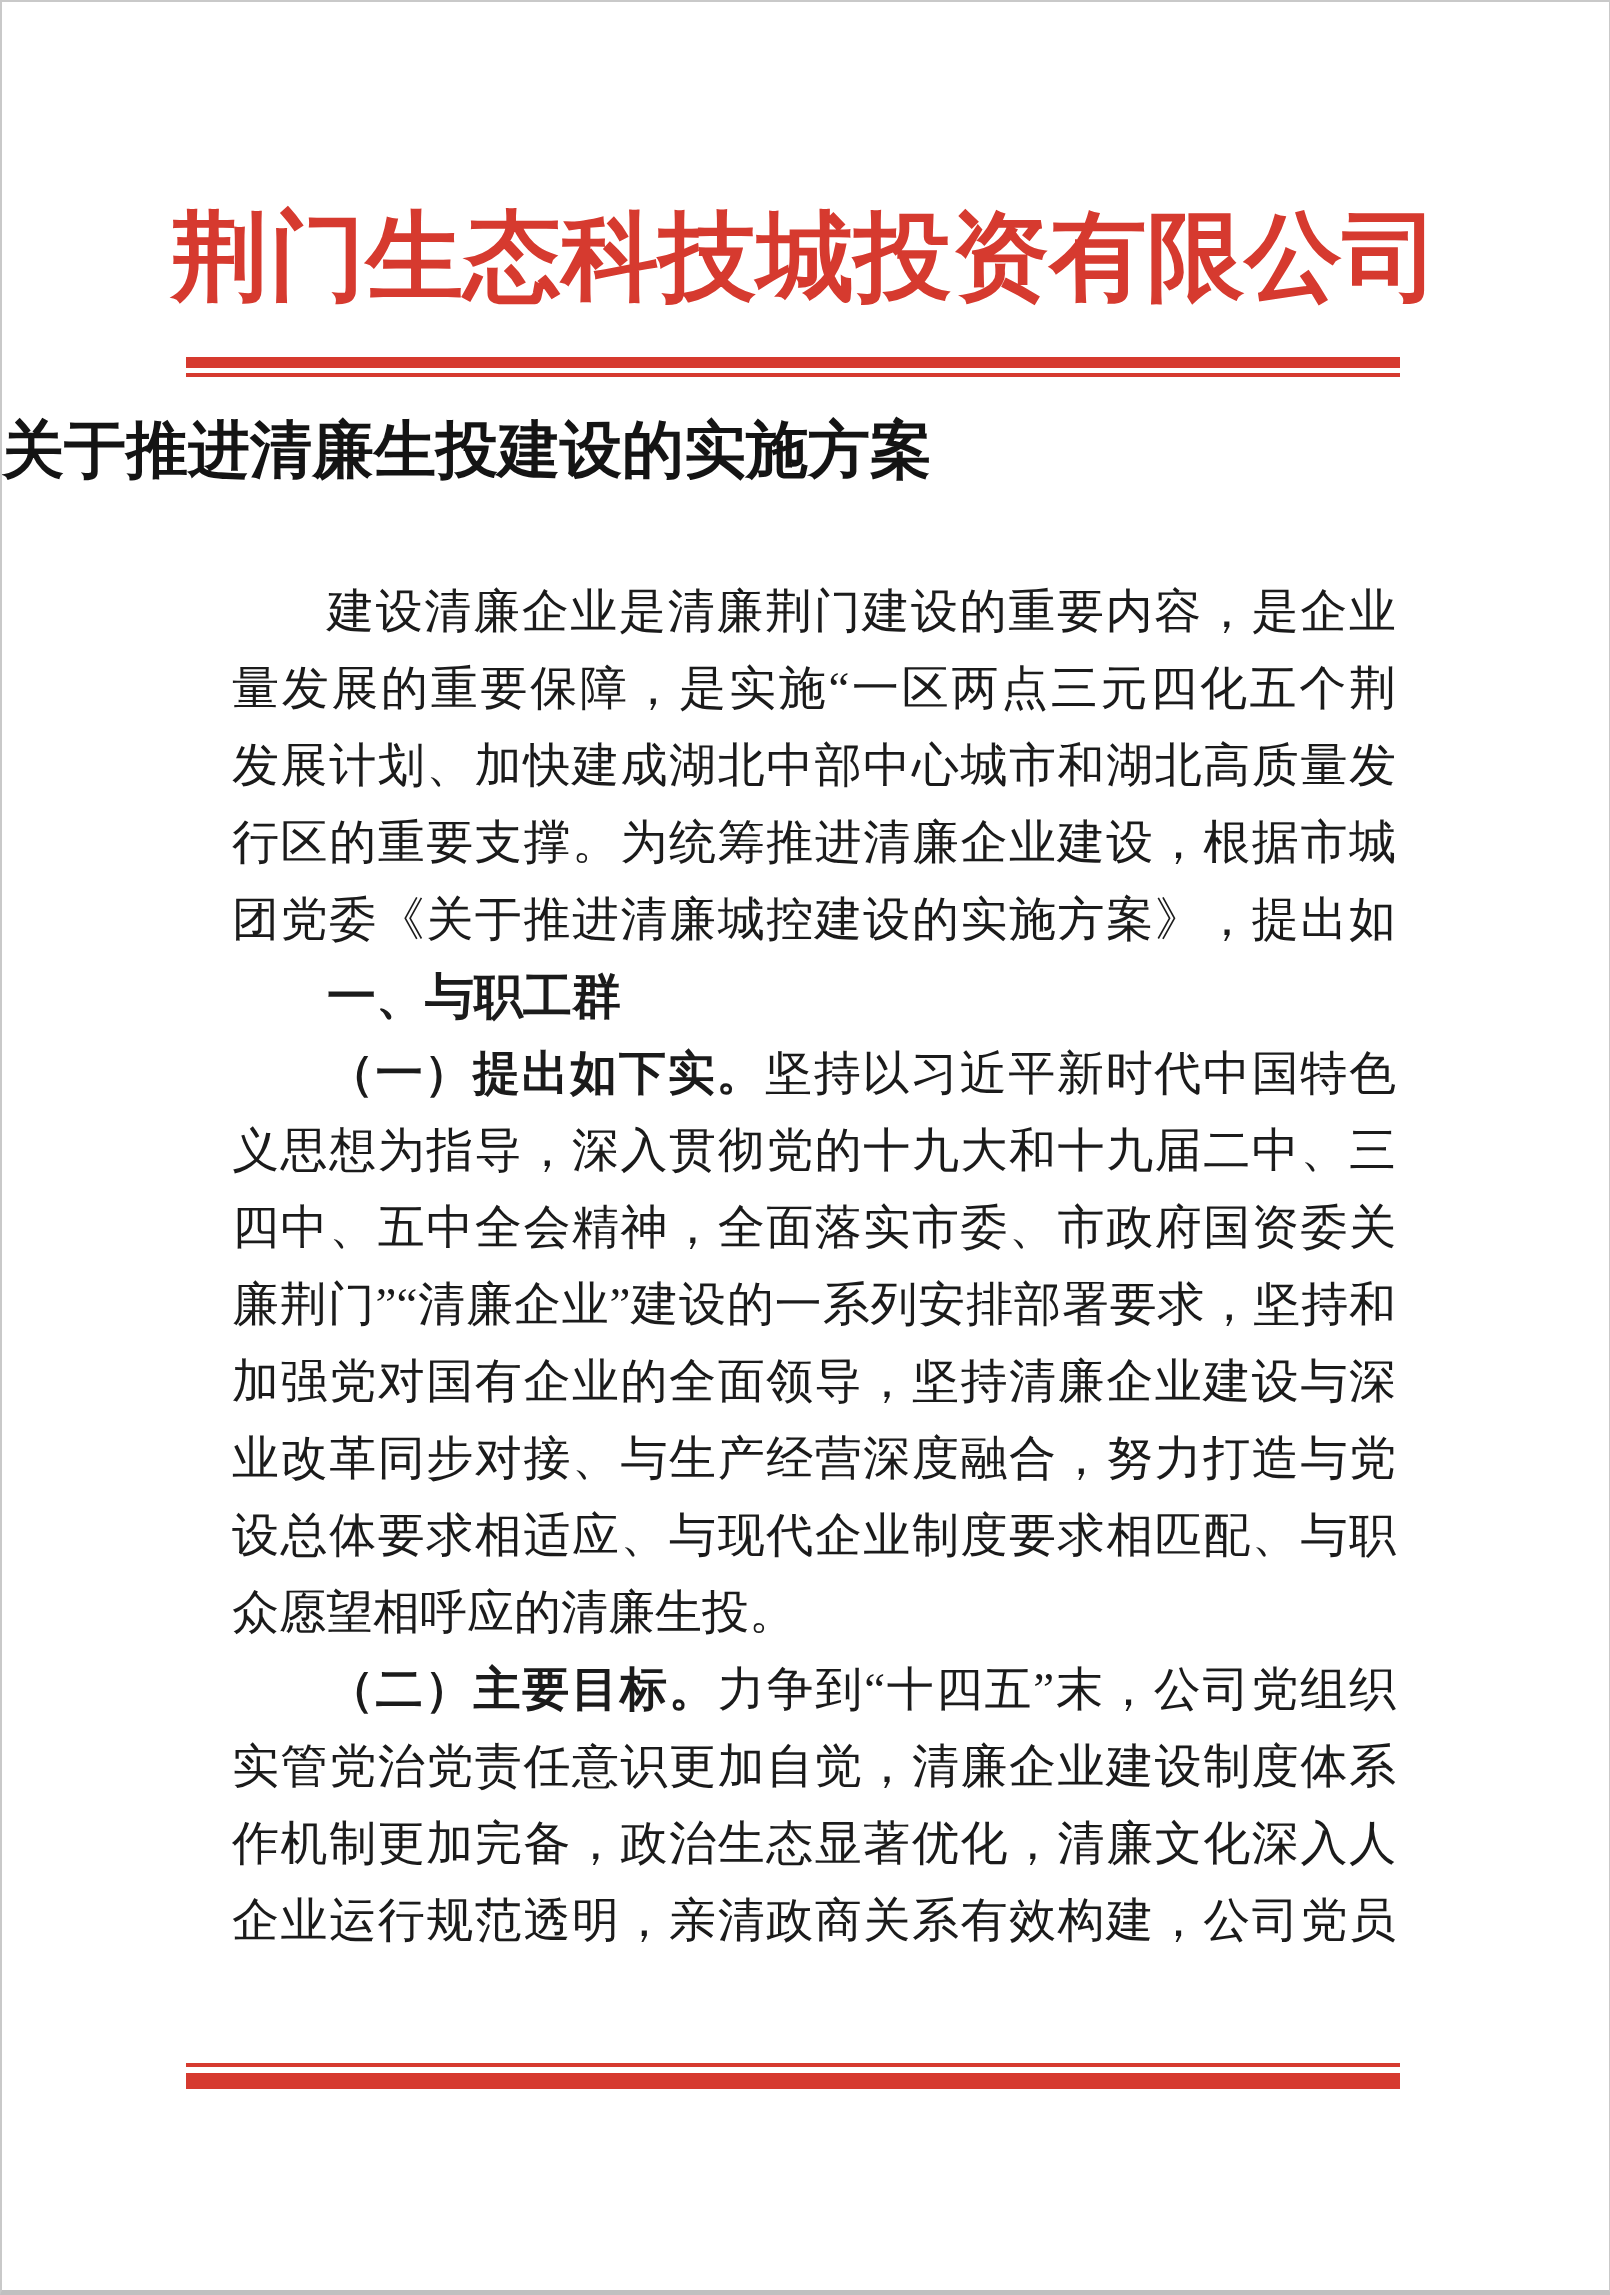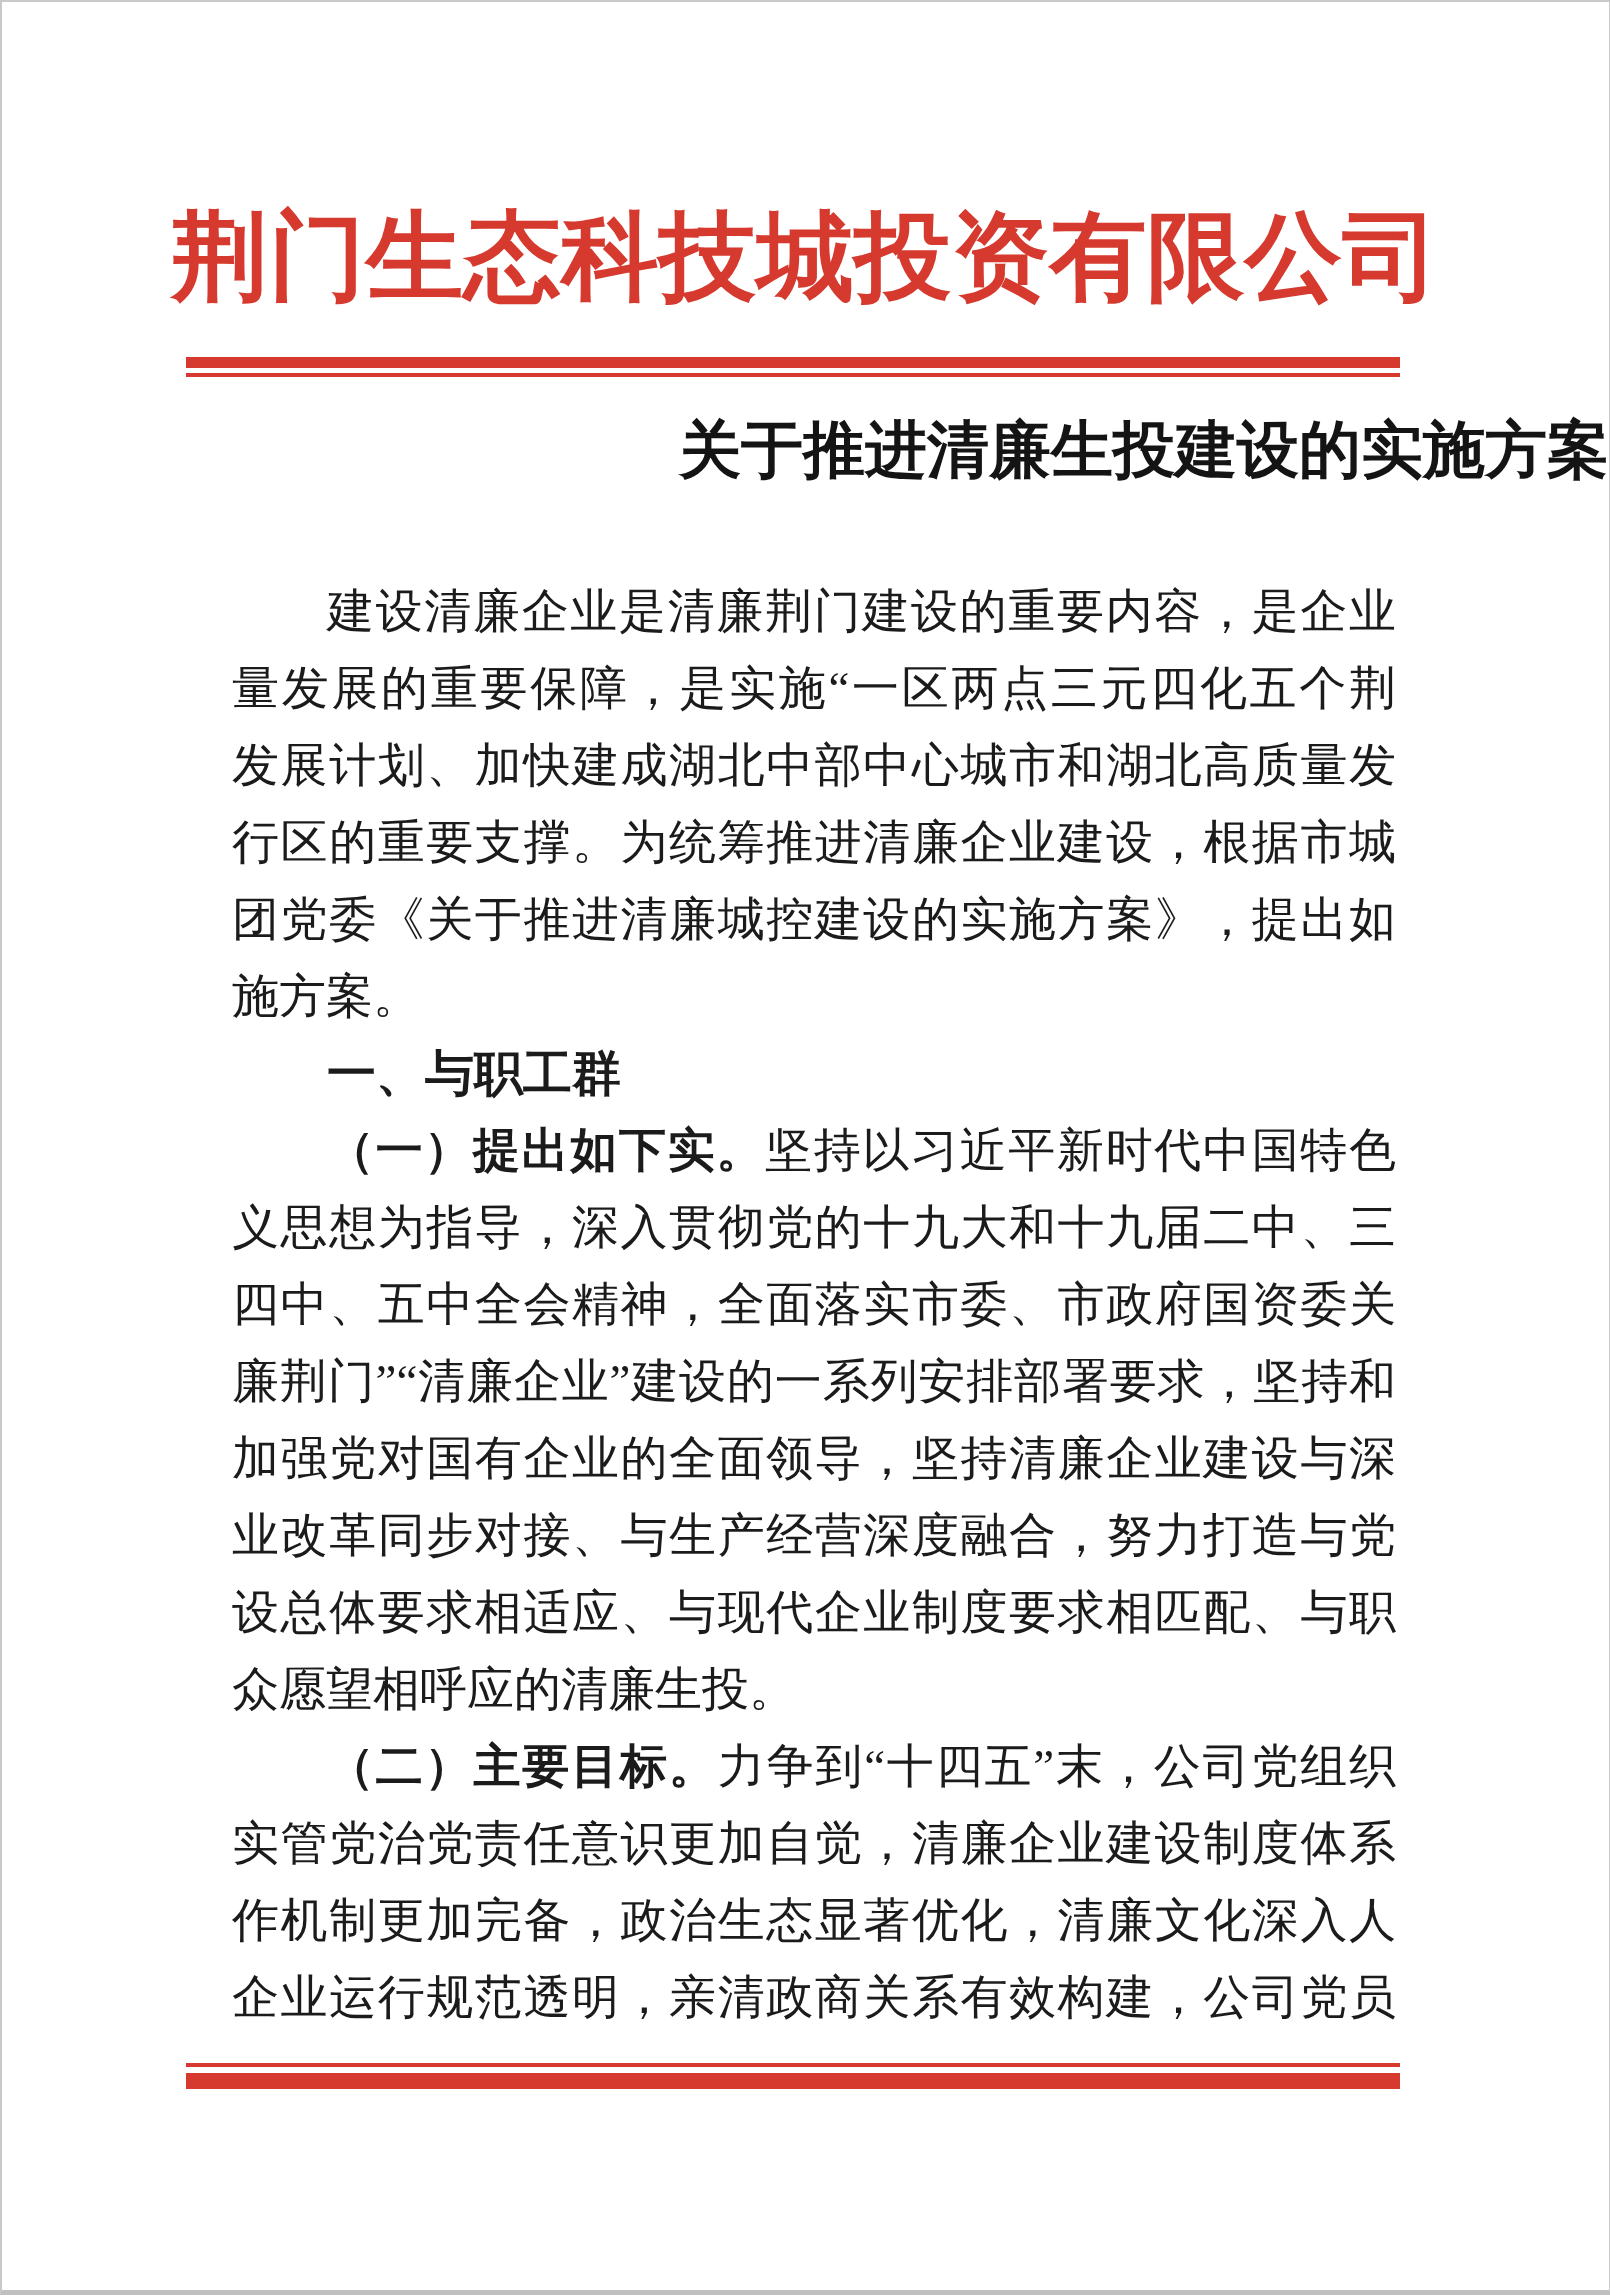--- a/index.html
+++ b/index.html
@@ -27,21 +27,21 @@
     white-space:nowrap;
   }
   .rule{position:absolute;left:184px;width:1214px;background:var(--accent);}
   .rule-hdr-thick{top:355px;height:11px;}
   .rule-hdr-thin{top:371px;height:3.9px;}
   .rule-ftr-thin{top:2061px;height:3.9px;}
   .rule-ftr-thick{top:2071px;height:15.6px;}
   .doc-title{
     position:absolute;top:409px;left:0;width:100%;
     margin:0;
-    text-align:right;
+    text-align:left;
     font-size:62px;line-height:78px;font-weight:700;
     color:#141414;
     letter-spacing:0;
     white-space:nowrap;
   }
   .body-block{
     position:absolute;top:571px;left:230px;width:1164px;
     font-size:47px;
   }
   .ln{
@@ -68,21 +68,20 @@
   <div class="rule rule-hdr-thin"></div>
 
   <h1 class="doc-title">关于推进清廉生投建设的实施方案</h1>
 
   <div class="body-block">
     <div class="ln just ind"><span class="b"></span><span>建设清廉企业是清廉荆门建设的重要内容，是企业高质</span></div>
     <div class="ln just"><span class="b"></span><span>量发展的重要保障，是实施“一区两点三元四化五个荆门”</span></div>
     <div class="ln just"><span class="b"></span><span>发展计划、加快建成湖北中部中心城市和湖北高质量发展先</span></div>
     <div class="ln just"><span class="b"></span><span>行区的重要支撑。为统筹推进清廉企业建设，根据市城控集</span></div>
     <div class="ln just"><span class="b"></span><span>团党委《关于推进清廉城控建设的实施方案》，提出如下实</span></div>
-    <div class="ln"><span class="b"></span><span>施方案。</span></div>
     <div class="ln head ind"><span class="b">一、与职工群</span><span></span></div>
     <div class="ln just ind"><span class="b">（一）提出如下实。</span><span>坚持以习近平新时代中国特色社会主</span></div>
     <div class="ln just"><span class="b"></span><span>义思想为指导，深入贯彻党的十九大和十九届二中、三中、</span></div>
     <div class="ln just"><span class="b"></span><span>四中、五中全会精神，全面落实市委、市政府国资委关于“清</span></div>
     <div class="ln just"><span class="b"></span><span>廉荆门”“清廉企业”建设的一系列安排部署要求，坚持和</span></div>
     <div class="ln just"><span class="b"></span><span>加强党对国有企业的全面领导，坚持清廉企业建设与深化企</span></div>
     <div class="ln just"><span class="b"></span><span>业改革同步对接、与生产经营深度融合，努力打造与党的建</span></div>
     <div class="ln just"><span class="b"></span><span>设总体要求相适应、与现代企业制度要求相匹配、与职工群</span></div>
     <div class="ln"><span class="b"></span><span>众愿望相呼应的清廉生投。</span></div>
     <div class="ln just ind"><span class="b">（二）主要目标。</span><span>力争到“十四五”末，公司党组织落</span></div>

